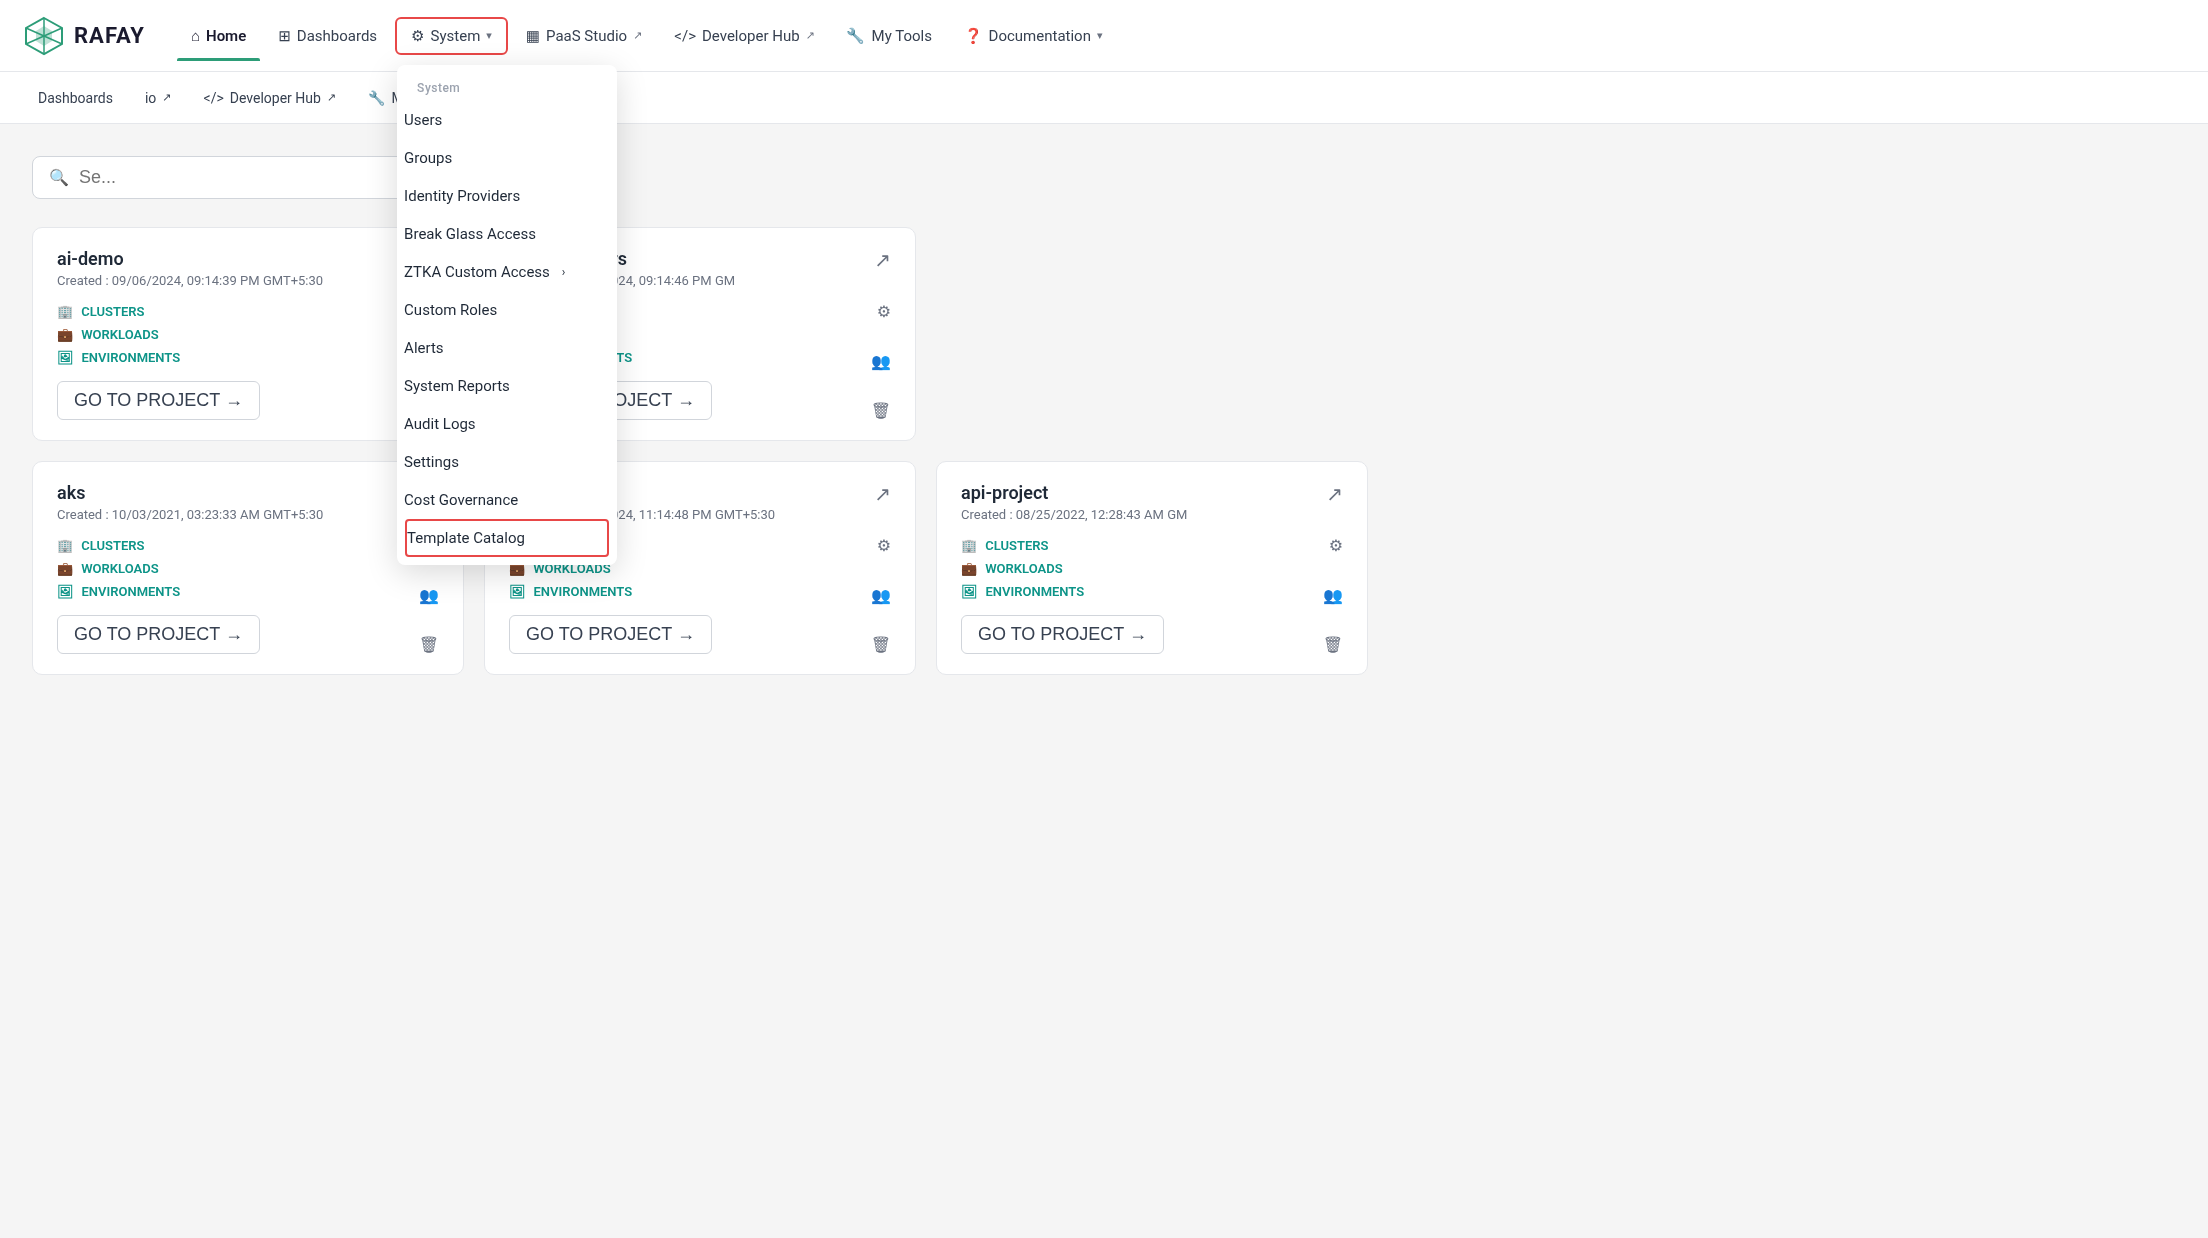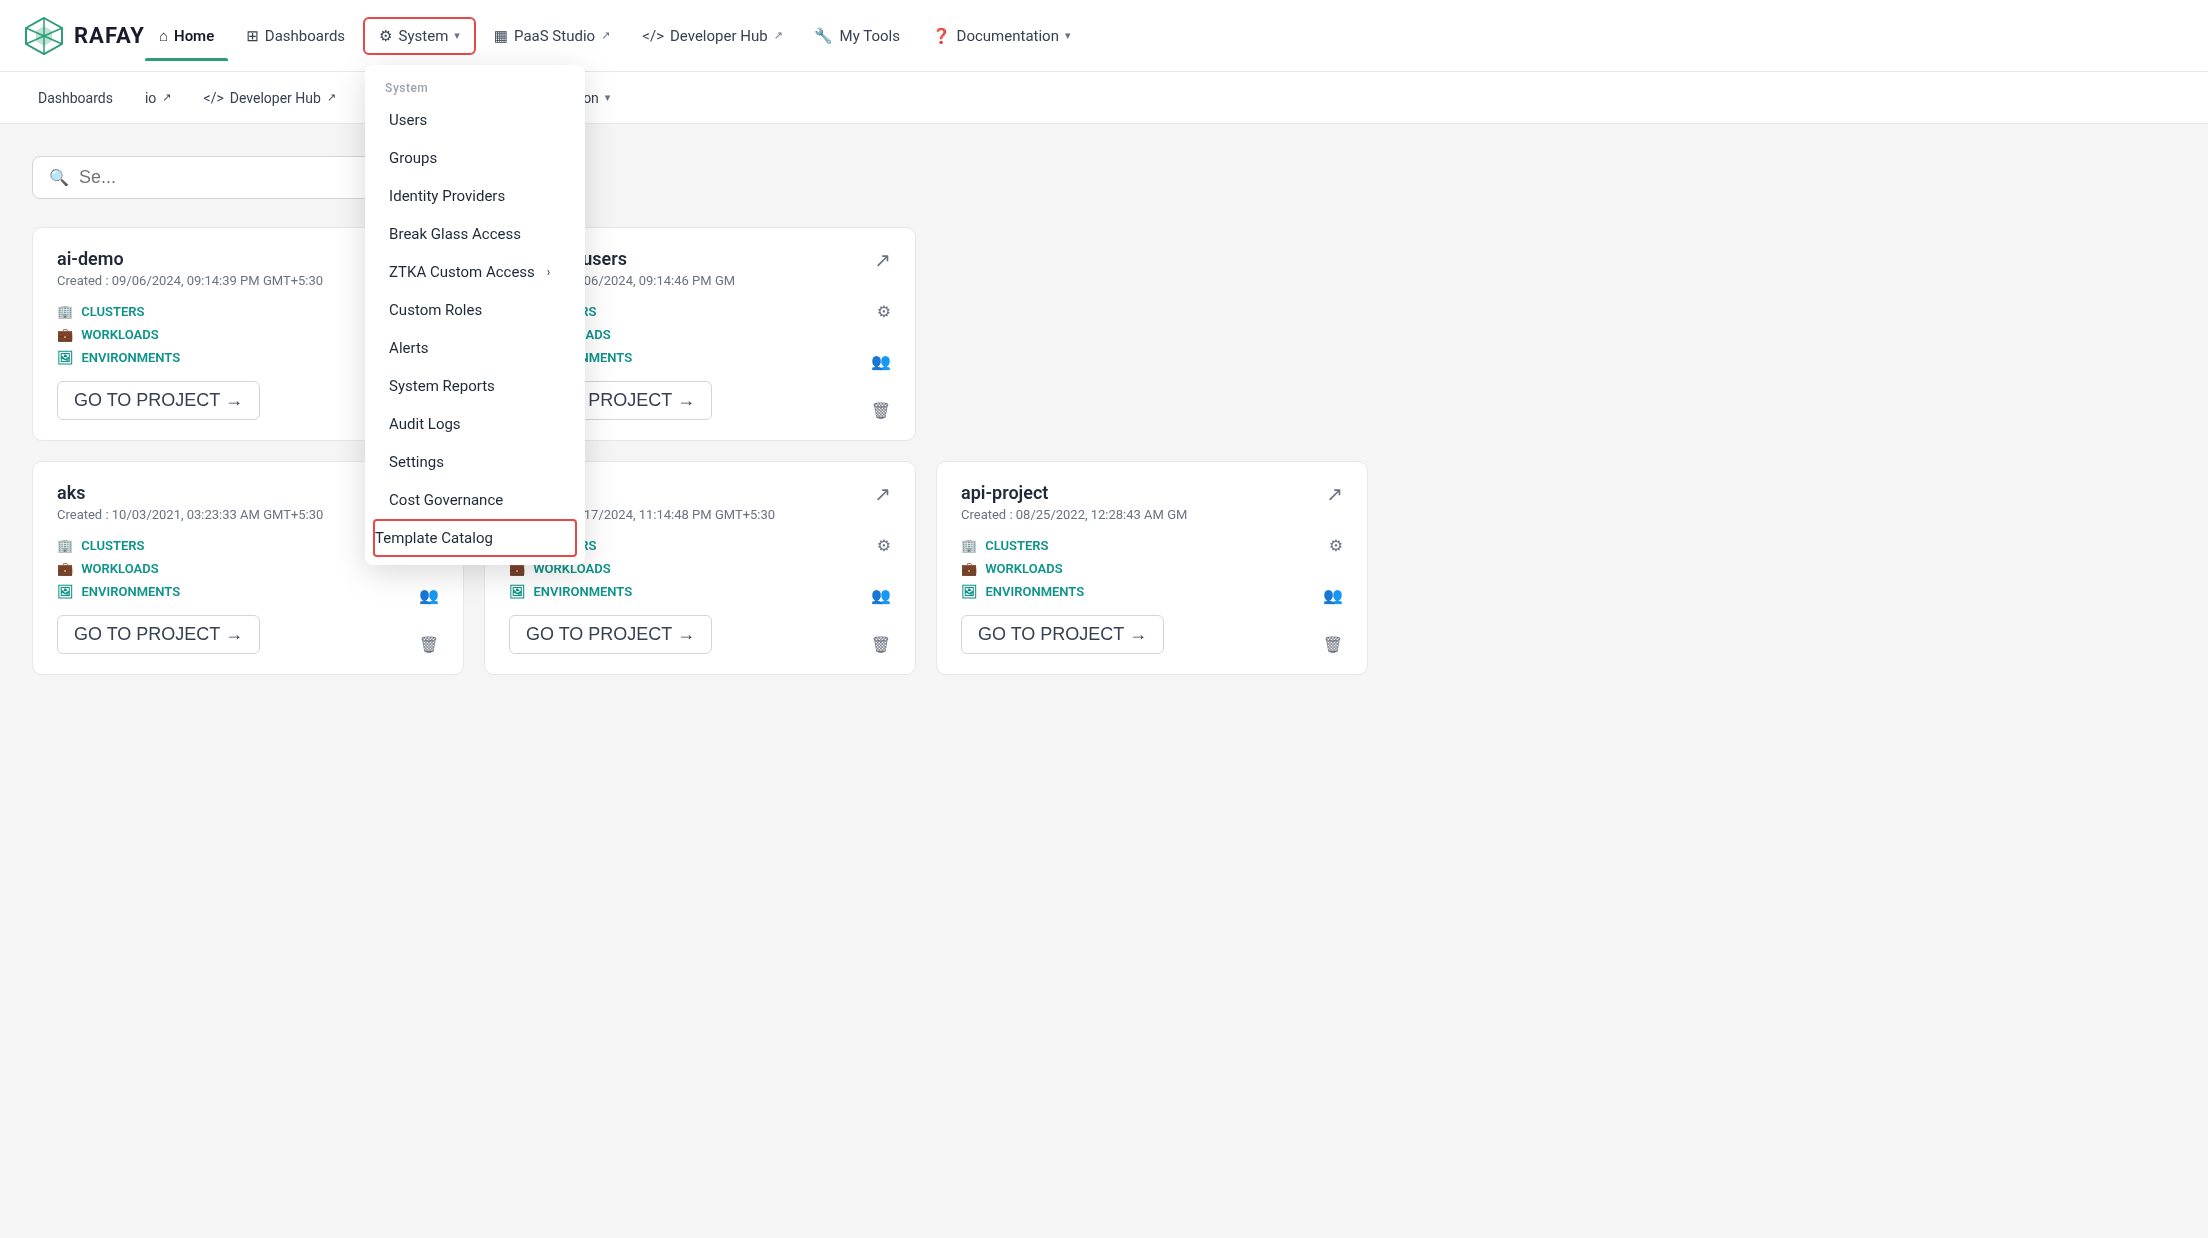--- a/index.html
+++ b/index.html
@@ -13,20 +13,21 @@
       display: flex;
       align-items: center;
       height: 72px;
       position: relative;
       z-index: 100;
     }
     .logo {
       display: flex;
       align-items: center;
       gap: 10px;
+      margin-right: 32px;
     }
     .logo-icon {
       width: 40px;
       height: 40px;
     }
     .logo-text {
       font-size: 22px;
       font-weight: 700;
       color: #1a1a2e;
       letter-spacing: 1px;
@@ -85,21 +86,21 @@
       padding: 8px 0;
     }
     .dropdown-header {
       padding: 8px 20px 6px;
       font-size: 12px;
       color: #9ca3af;
       font-weight: 500;
       letter-spacing: 0.5px;
     }
     .dropdown-item {
-      padding: 10px 24px;
+      padding: 10px 7px;
       font-size: 15px;
       color: #1f2937;
       cursor: pointer;
       display: flex;
       align-items: center;
       gap: 8px;
     }
     .dropdown-item.highlighted {
       border: 2px solid #e84848;
       border-radius: 4px;

